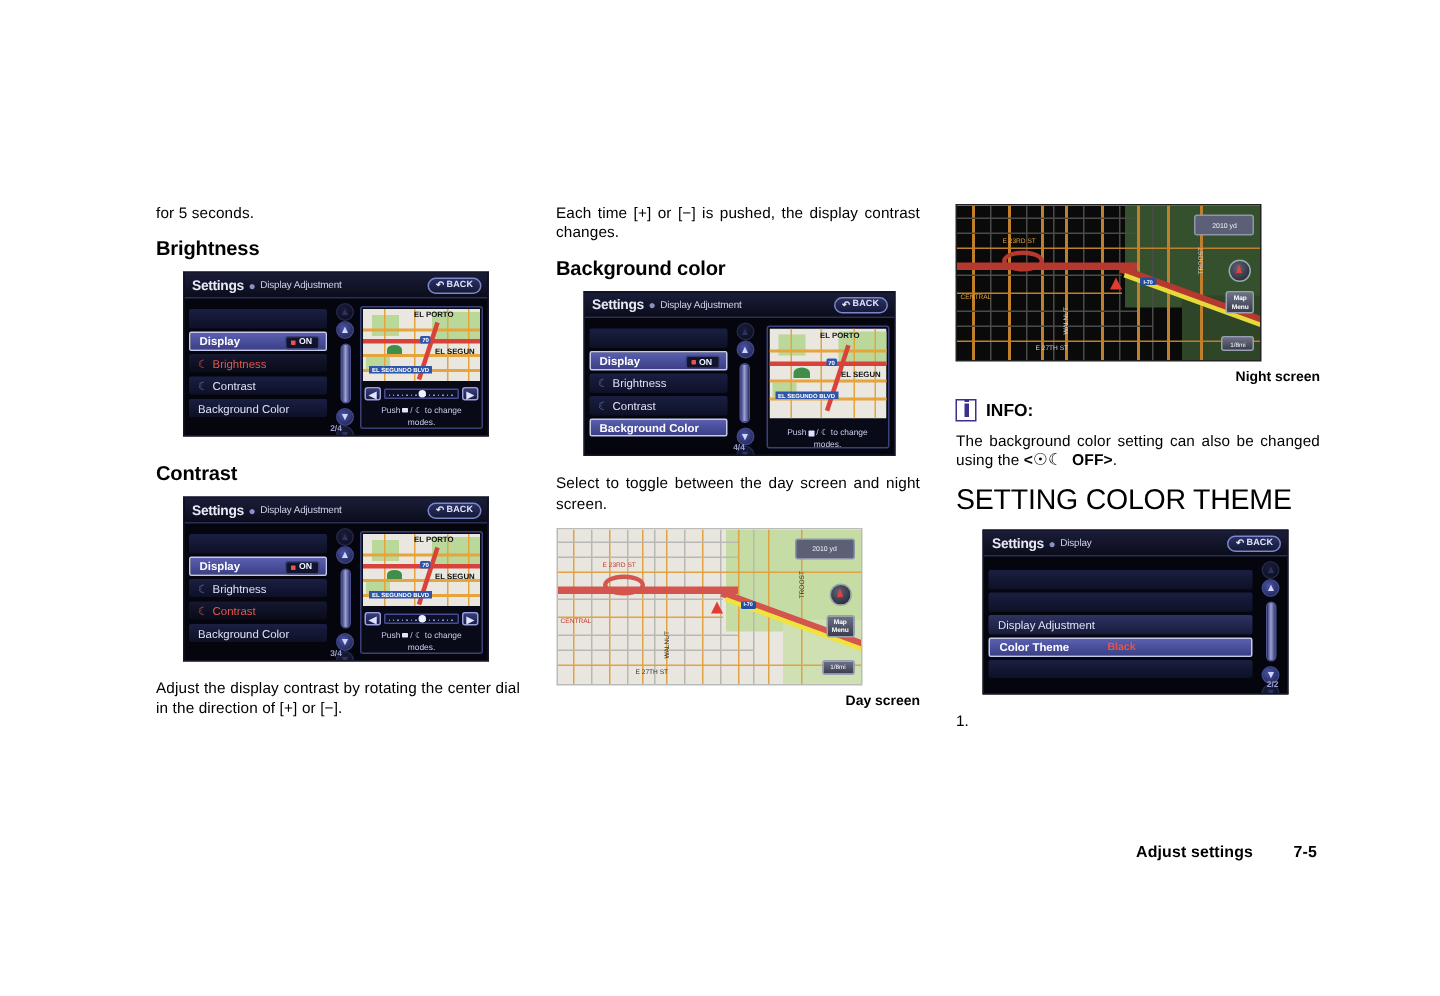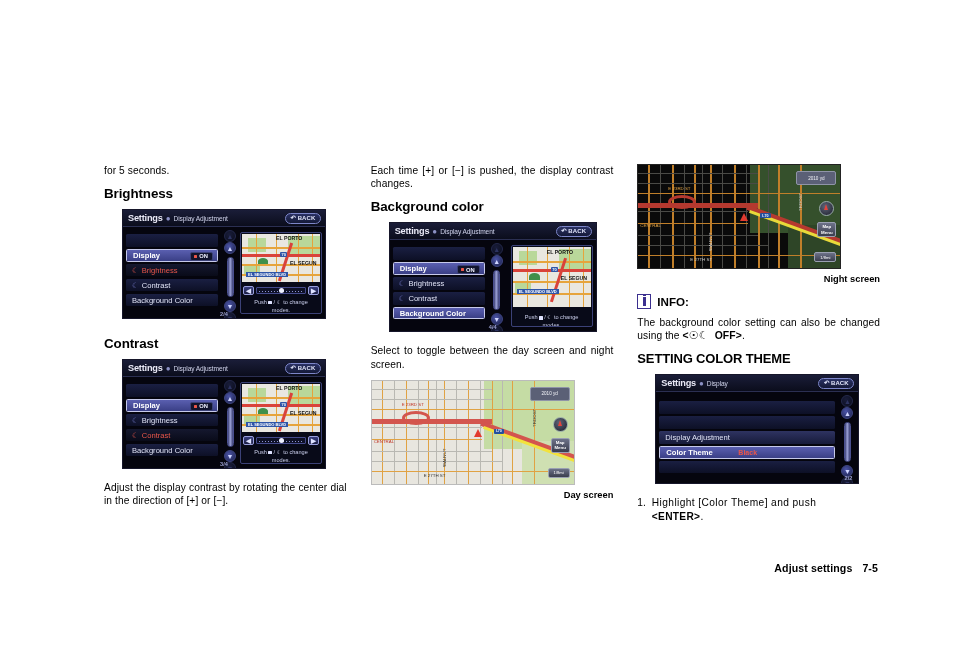--- a/index.html
+++ b/index.html
@@ -16,21 +16,21 @@
   .page { position:absolute; inset:0; }
 
   
   .cols {
     position:absolute;
     left:104px; top:136px;
     width:776px; height:420px;
     display:flex;
     gap:24px;
   }
-  .col { width:243px; position:relative;margin-top:28px; }
+  .col { width:243px; position:relative; }
 
   
   p.body {
     margin:0 0 9px 0;
     font-size:10.2px;
     line-height:13.2px;
     text-align:justify;
     text-justify:inter-word;
     letter-spacing:.1px;
   }
@@ -38,22 +38,22 @@
   .nojust { text-align:left; }
 
   h2.sub {
     margin:7px 0 8px 0;
     font-size:13.4px;
     font-weight:bold;
     letter-spacing:-.1px;
   }
   h2.caps {
     margin:9px 0 8px 0;
-    font-size:13px;
-    font-weight:bold;
+    font-size:19px;
+    font-weight:normal;
     letter-spacing:-.15px;
   }
   .offkey { font-weight:bold; white-space:nowrap; font-size:10.4px; }
   .sun { font-size:11px; font-weight:normal; }
 
   .caption {
     font-size:9.3px;
     font-weight:bold;
     text-align:right;
     margin:5px 0 10px 0;
@@ -82,21 +82,21 @@
     width:3.5px; height:2px; background:#3b2f8f;
   }
   .infolabel { font-size:11.6px; font-weight:bold; }
 
   
   .footer {
     position:absolute; right:82px; bottom:90px;
     font-size:10.6px; font-weight:bold;
     letter-spacing:.1px;
   }
-  .footer .pg { margin-left:10px; }
+  .footer .pg { margin-left:27px; }
   .watermark {
     position:absolute; left:0; right:0; bottom:16px;
     text-align:center;
     font-size:18.5px;
     color:#a8a8a8;
     letter-spacing:.2px;
   }
 
   
   .nav {
@@ -706,21 +706,20 @@
             <div class="strack"></div>
             <div class="sbtn">▼</div>
             <div class="sbtn ghost">▼</div>
           </div>
           <div class="pageno right">2/2</div>
         </div>
       </div>
 
       <div class="numlist">
         <span class="n">1.</span>
-        <span class="t"><span>Highlight [Color Theme] and push </span><br><b>&lt;ENTER&gt;</b><span>.</span></span>
       </div>
     </div>
   </div>
 
   <div class="footer">
     <span>Adjust settings</span><span class="pg">7-5</span>
   </div>
 
 </div>
 

